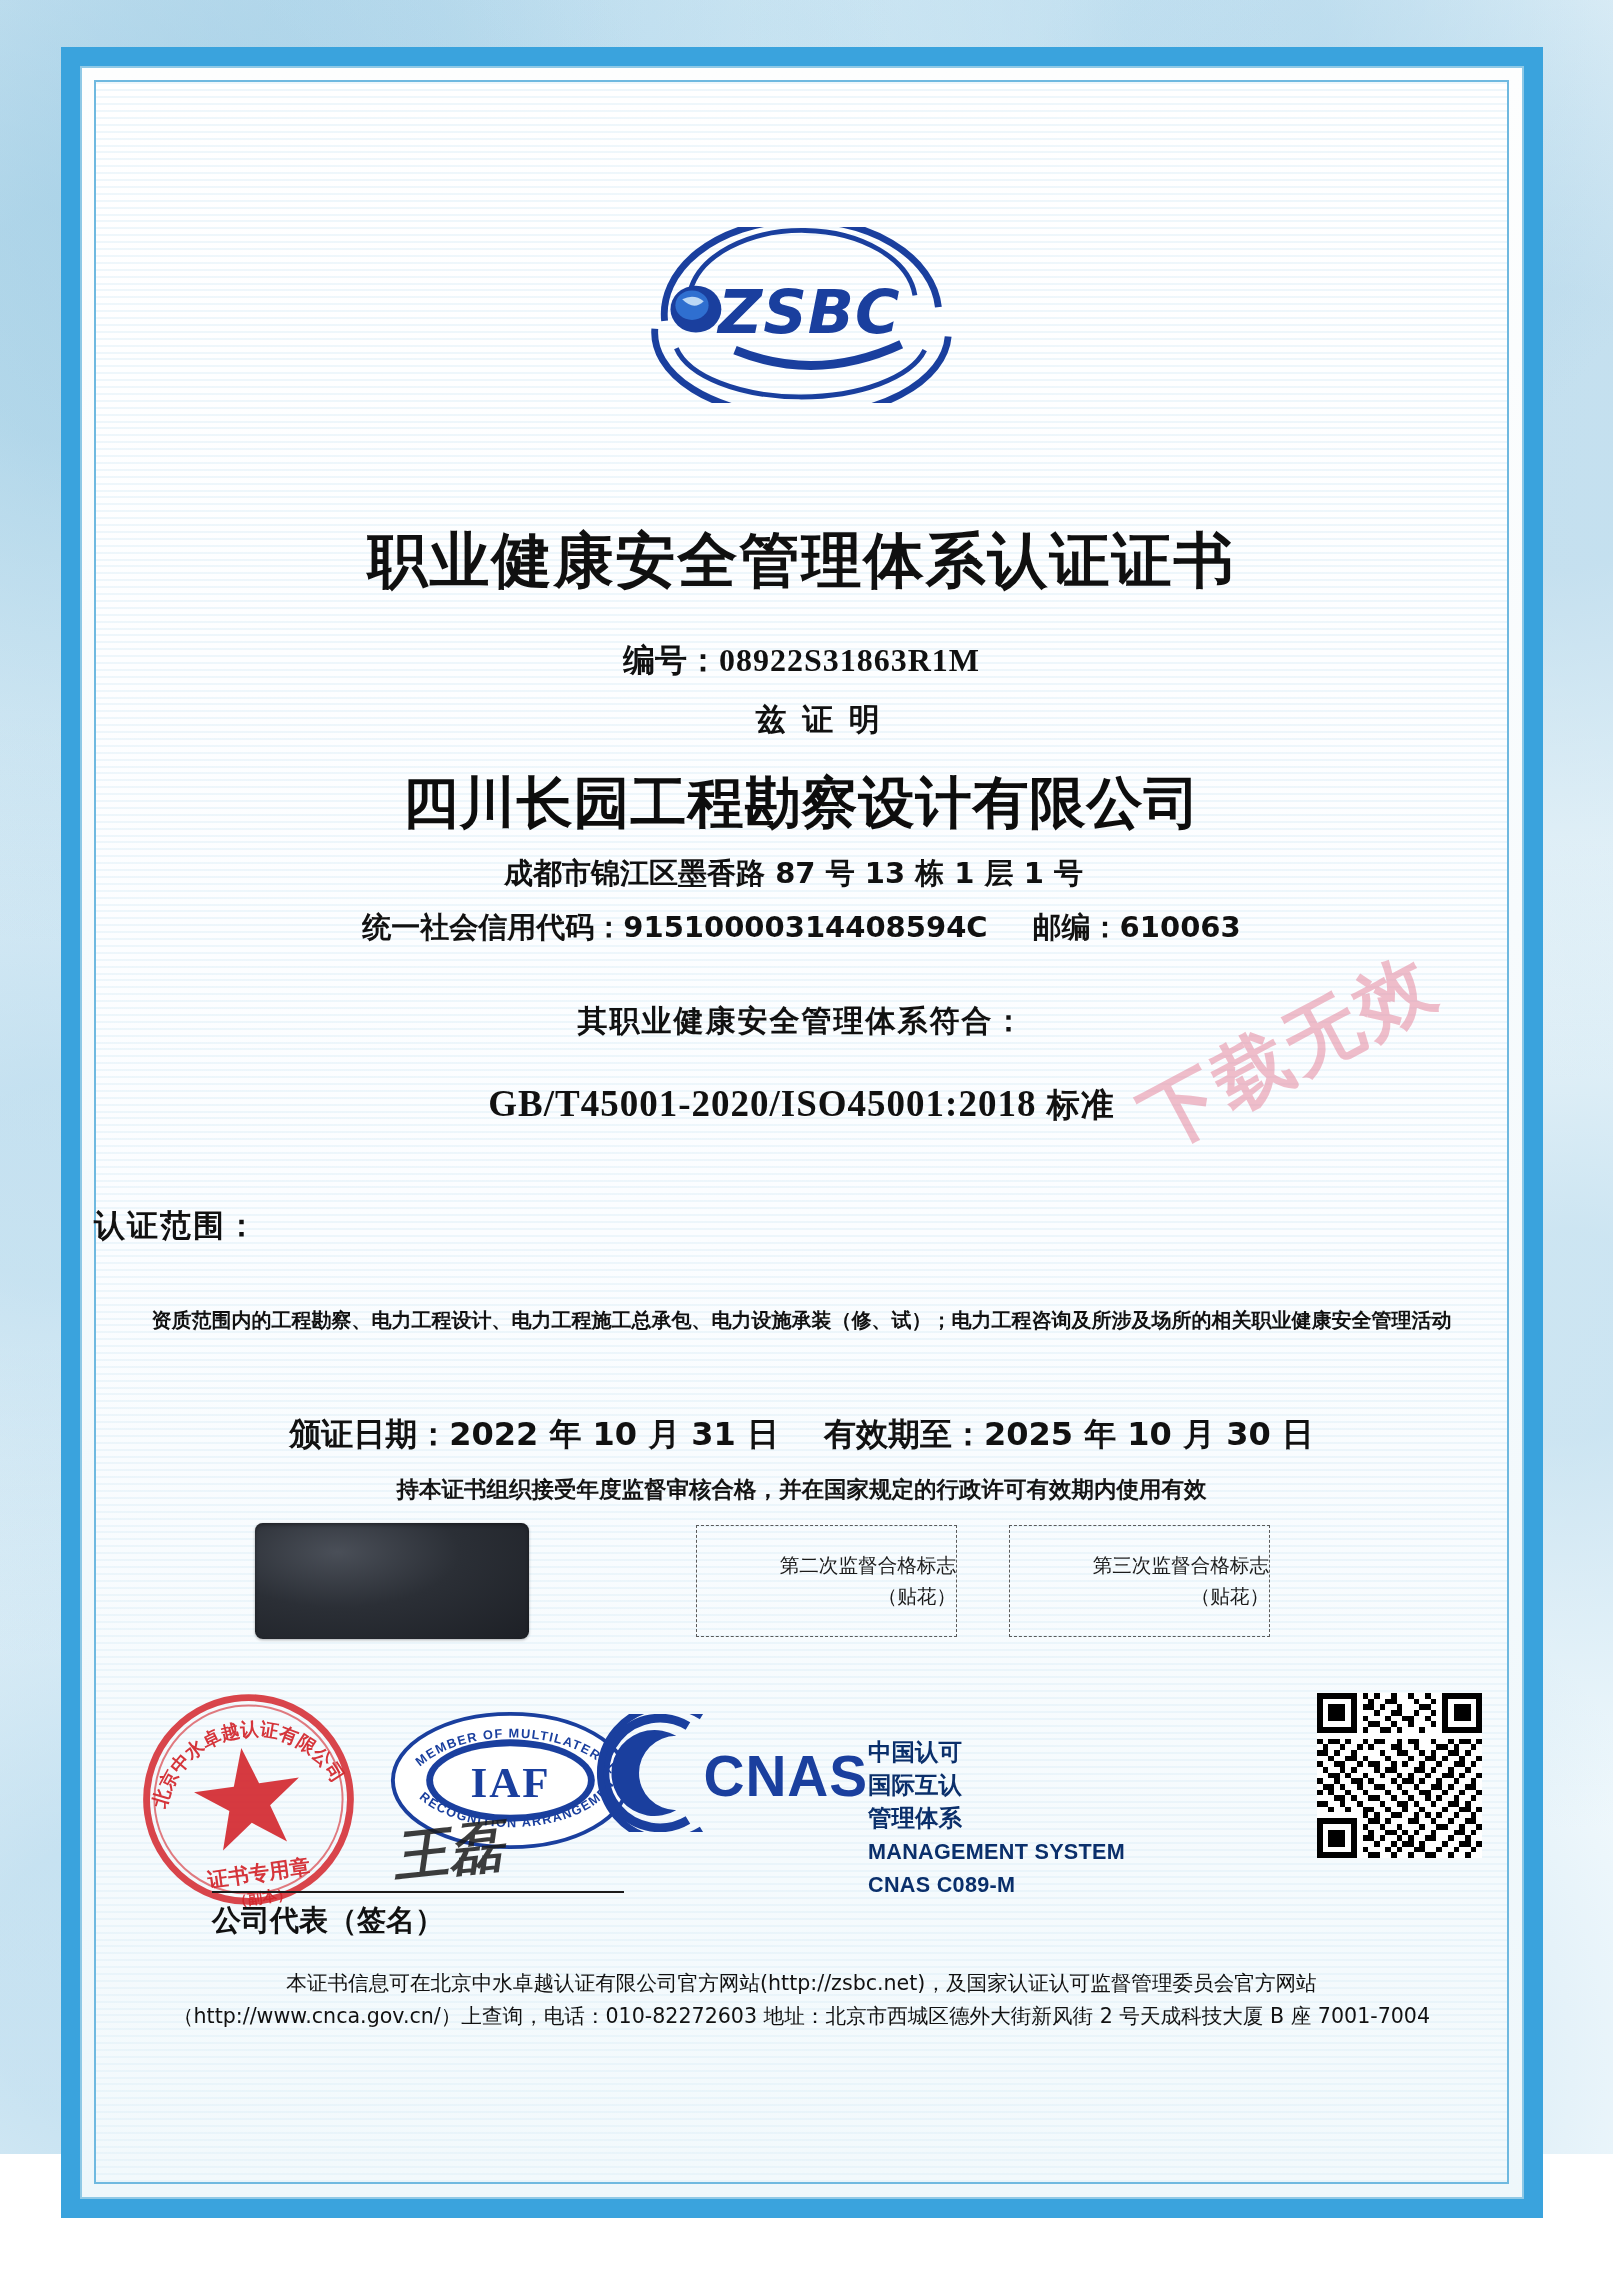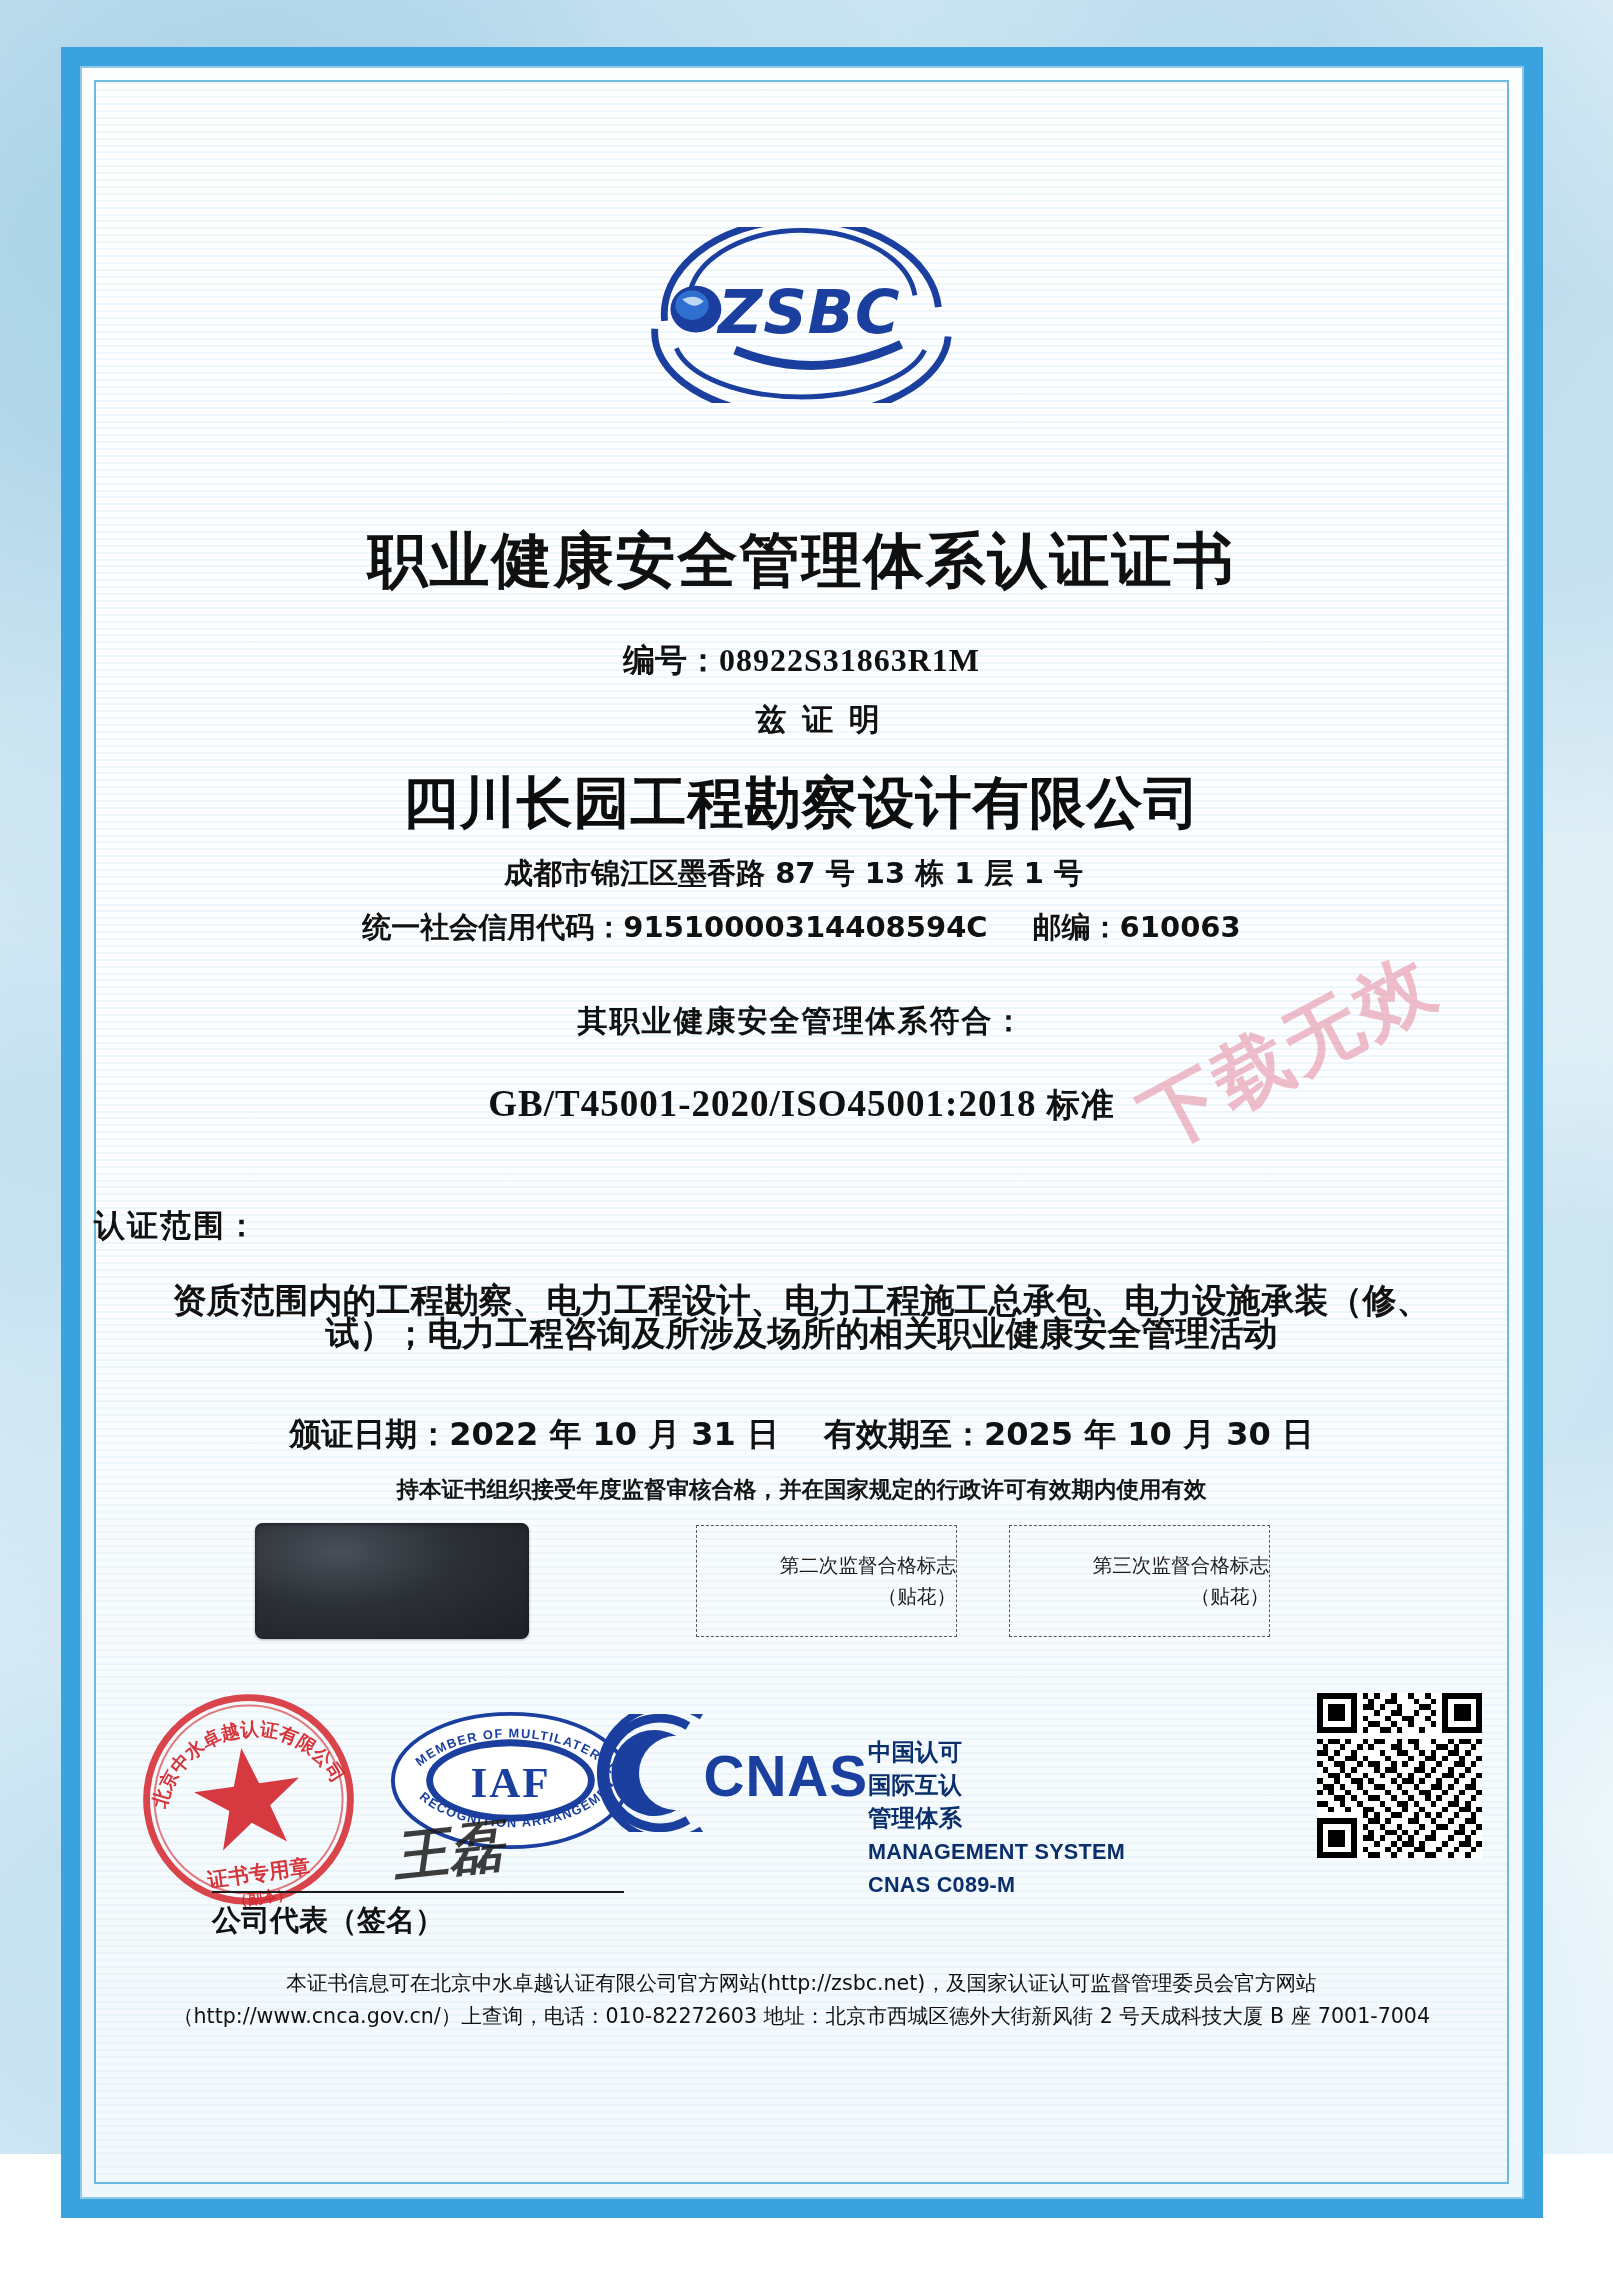--- a/index.html
+++ b/index.html
@@ -104,21 +104,21 @@
   .standard .cn{font-family:"DejaVu Sans", sans-serif;font-size:33px;}
   .scope-label{
     position:absolute;left:0;right:0;top:1125px;text-align:left;
     font-family:Liberation Sans, sans-serif;font-weight:bold;
     font-size:31px;color:#111;letter-spacing:2px;
   }
   .scope-text{
     position:absolute;left:49px;right:49px;top:1204px;
     text-align:center;
     font-family:"DejaVu Sans", sans-serif;font-weight:bold;
-    font-size:34px;line-height:33px;color:#111;
+    font-size:20px;line-height:72px;color:#111;
   }
   .dates{
     position:absolute;left:0;right:0;top:1333px;text-align:center;
     font-family:"DejaVu Sans", sans-serif;font-weight:bold;
     font-size:32px;color:#111;
   }
   .dates .sep{display:inline-block;width:45px;}
   .note{
     position:absolute;left:0;right:0;top:1394px;text-align:center;
     font-family:"DejaVu Sans", sans-serif;

